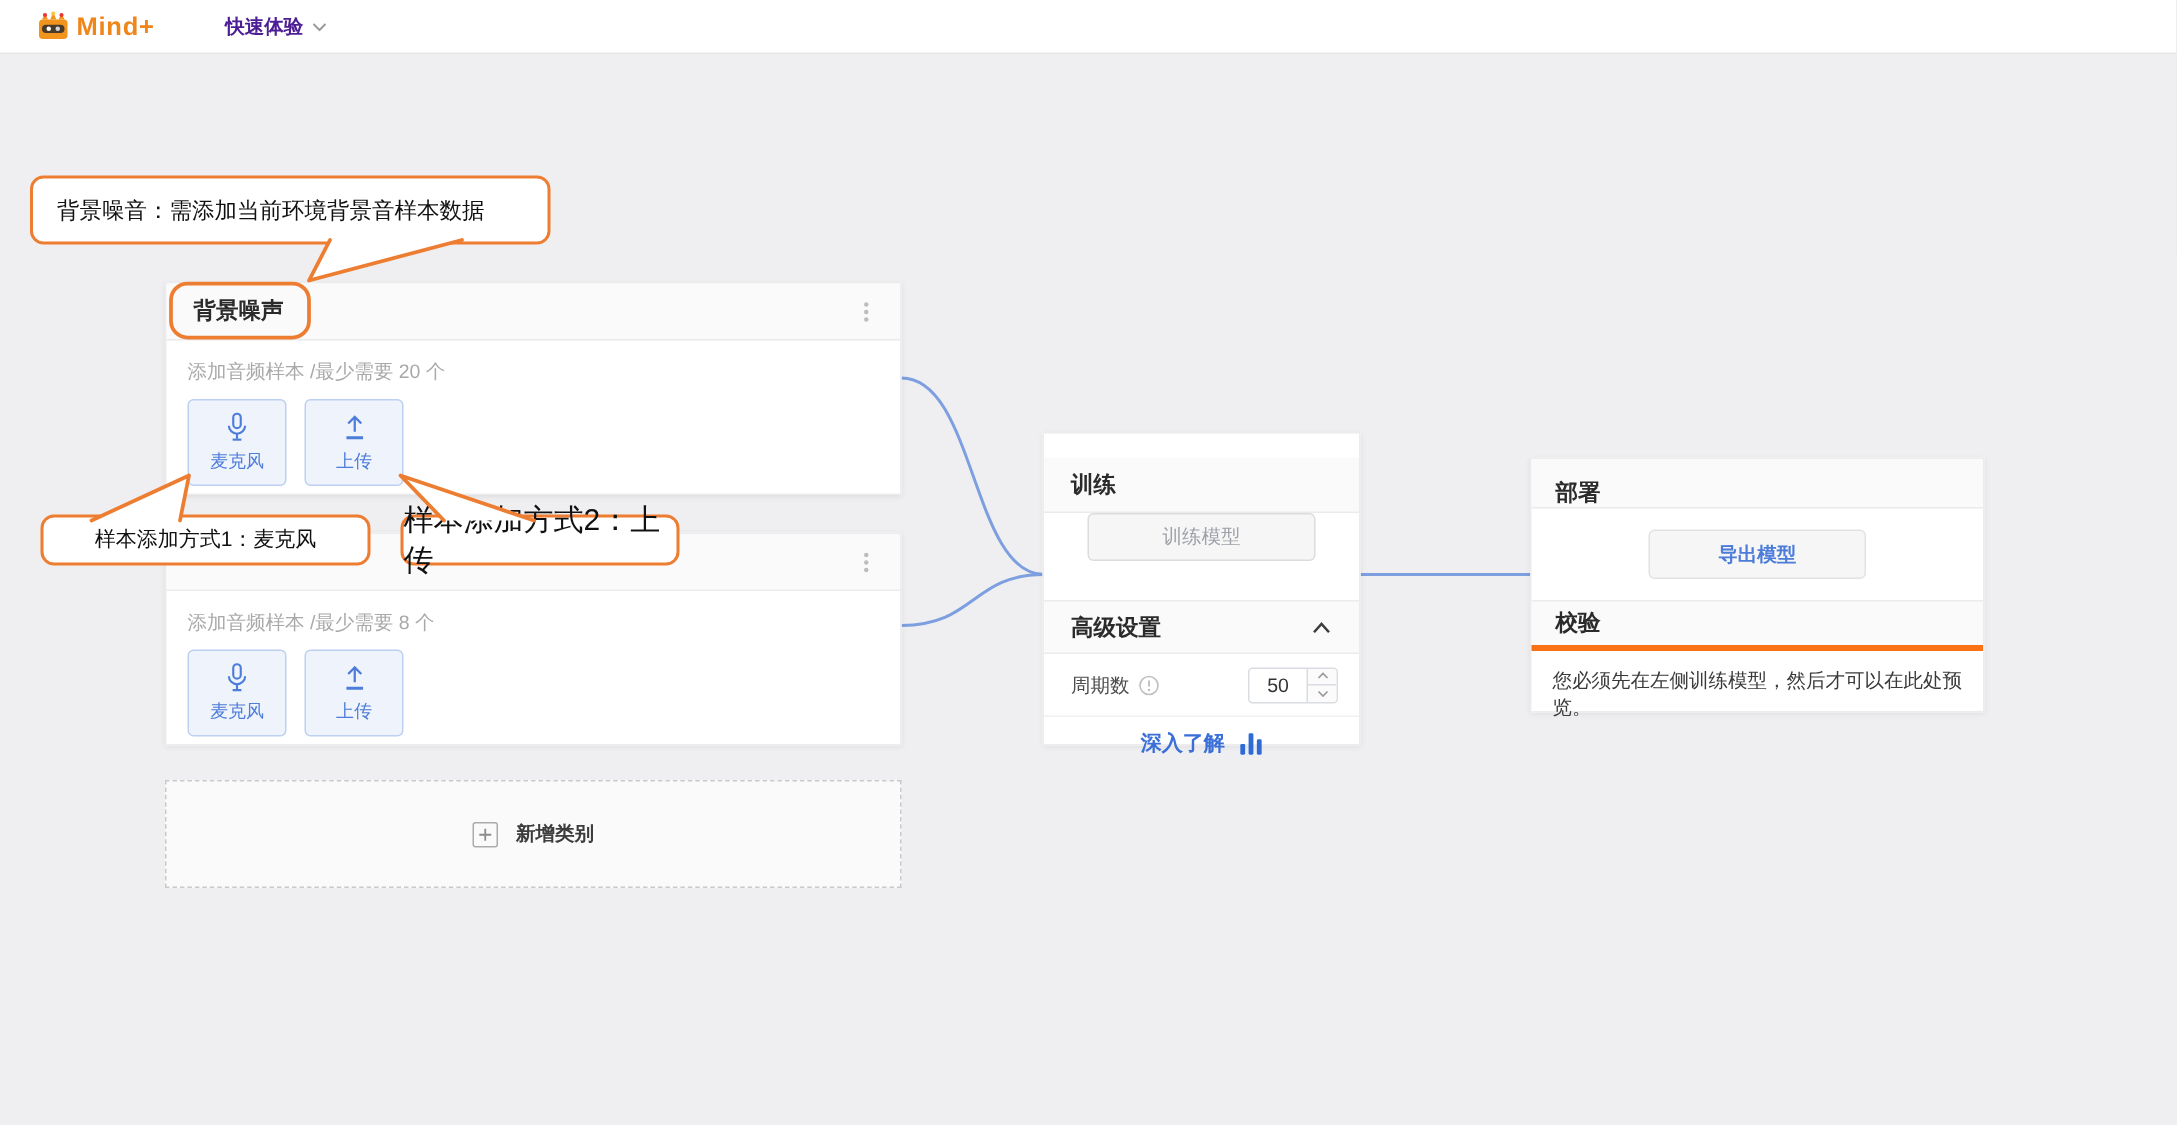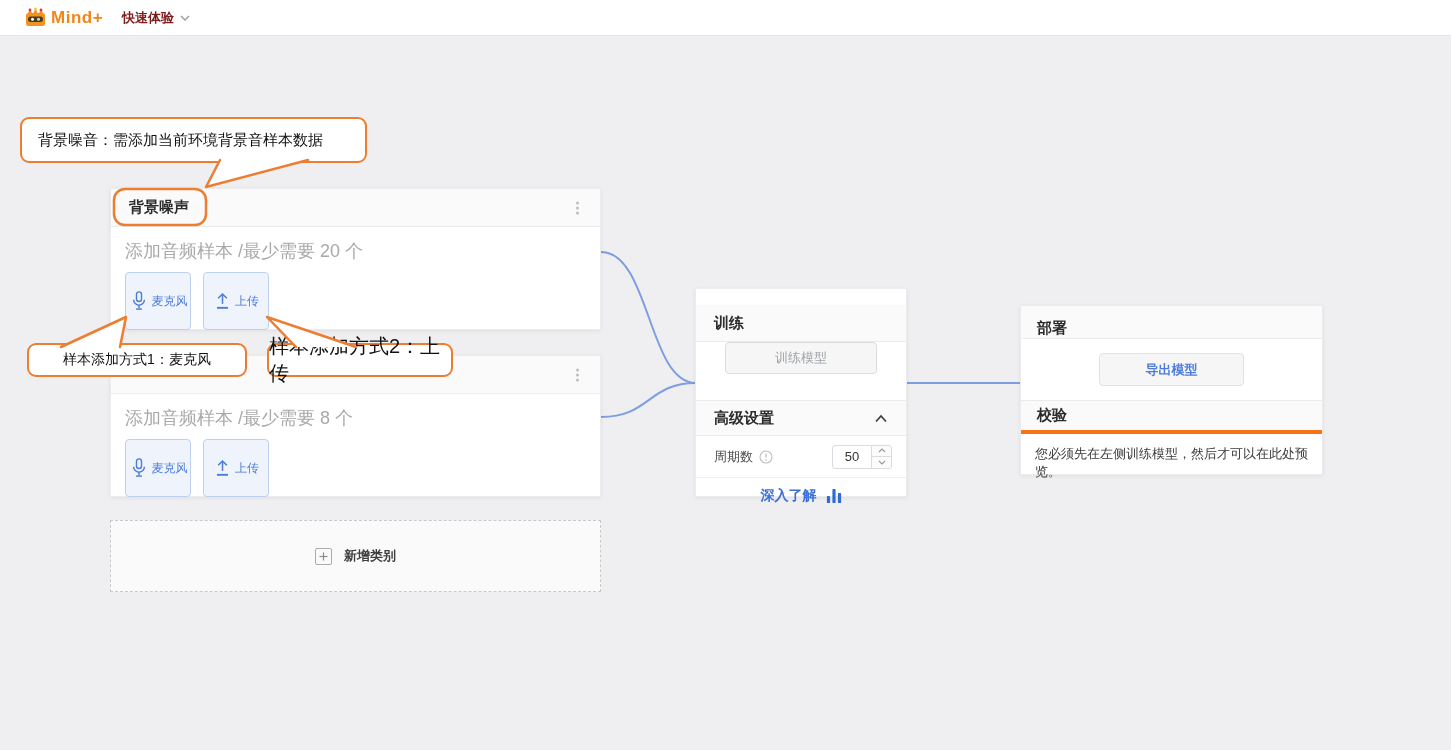--- a/index.html
+++ b/index.html
@@ -12,22 +12,22 @@
   }
   
   .topbar {
     position:absolute; left:0; top:0; width:1451px; height:36px;
     background:#ffffff; border-bottom:1px solid #e6e6e8;
     display:flex; align-items:center; z-index:5;
   }
   .logo { display:flex; align-items:center; gap:4px; margin-left:24px; cursor:pointer; }
   .logo-text { font-size:17px; font-weight:700; color:#f08519; letter-spacing:.5px; }
   .topbar-menu {
-    display:flex; align-items:center; gap:6px; margin-left:19px;
-    font-size:13px; font-weight:600; color:#7f1d1d; cursor:pointer;
+    display:flex; align-items:center; gap:6px; margin-left:47px;
+    font-size:13px; font-weight:600; color:#4c1d95; cursor:pointer;
   }
   
   .connector-layer, .annotation-layer {
     position:absolute; left:0; top:0; width:1451px; height:750px; pointer-events:none;
   }
   .connector-layer { z-index:1; }
   .annotation-layer { z-index:11; }
   
   .card {
     position:absolute; background:#ffffff; border:1px solid #ececee;
@@ -37,25 +37,25 @@
     height:38px; background:#fafafa; border-bottom:1px solid #ebebeb;
     display:flex; align-items:center; padding:0 18px; position:relative;
   }
   .card-title { font-size:15px; font-weight:600; color:#2b2b2b; }
   .kebab {
     position:absolute; right:18px; top:50%; transform:translateY(-50%);
     display:flex; flex-direction:column; gap:2px; padding:3px; cursor:pointer;
   }
   .kebab i { width:3px; height:3px; border-radius:50%; background:#bdbdbd; }
   .class-body { padding:12px 14px; }
-  .hint { font-size:18px; color:#a9a9a9; margin-bottom:9px; }
+  .hint { font-size:13px; color:#a9a9a9; margin-bottom:9px; }
   .btn-row { display:flex; gap:12px; }
   .sample-btn {
     width:66px; height:58px; background:#eef3fc; border:1px solid #bdd0f1;
-    border-radius:4px; display:flex; align-items:center;
+    border-radius:4px; display:flex; flex-direction:column; align-items:center;
     justify-content:center; gap:3px; cursor:pointer;
   }
   .sample-btn .s-label { font-size:12px; color:#4d7cd9; }
   
   .add-card {
     position:absolute; left:110px; top:520px; width:491px; height:72px;
     background:#fafafa; border:1px dashed #c9c9c9; z-index:2;
     display:flex; align-items:center; justify-content:center; gap:12px; cursor:pointer;
     font-size:13px; font-weight:600; color:#3d3d3d;
     font-family:"Liberation Sans","DejaVu Sans",sans-serif;

